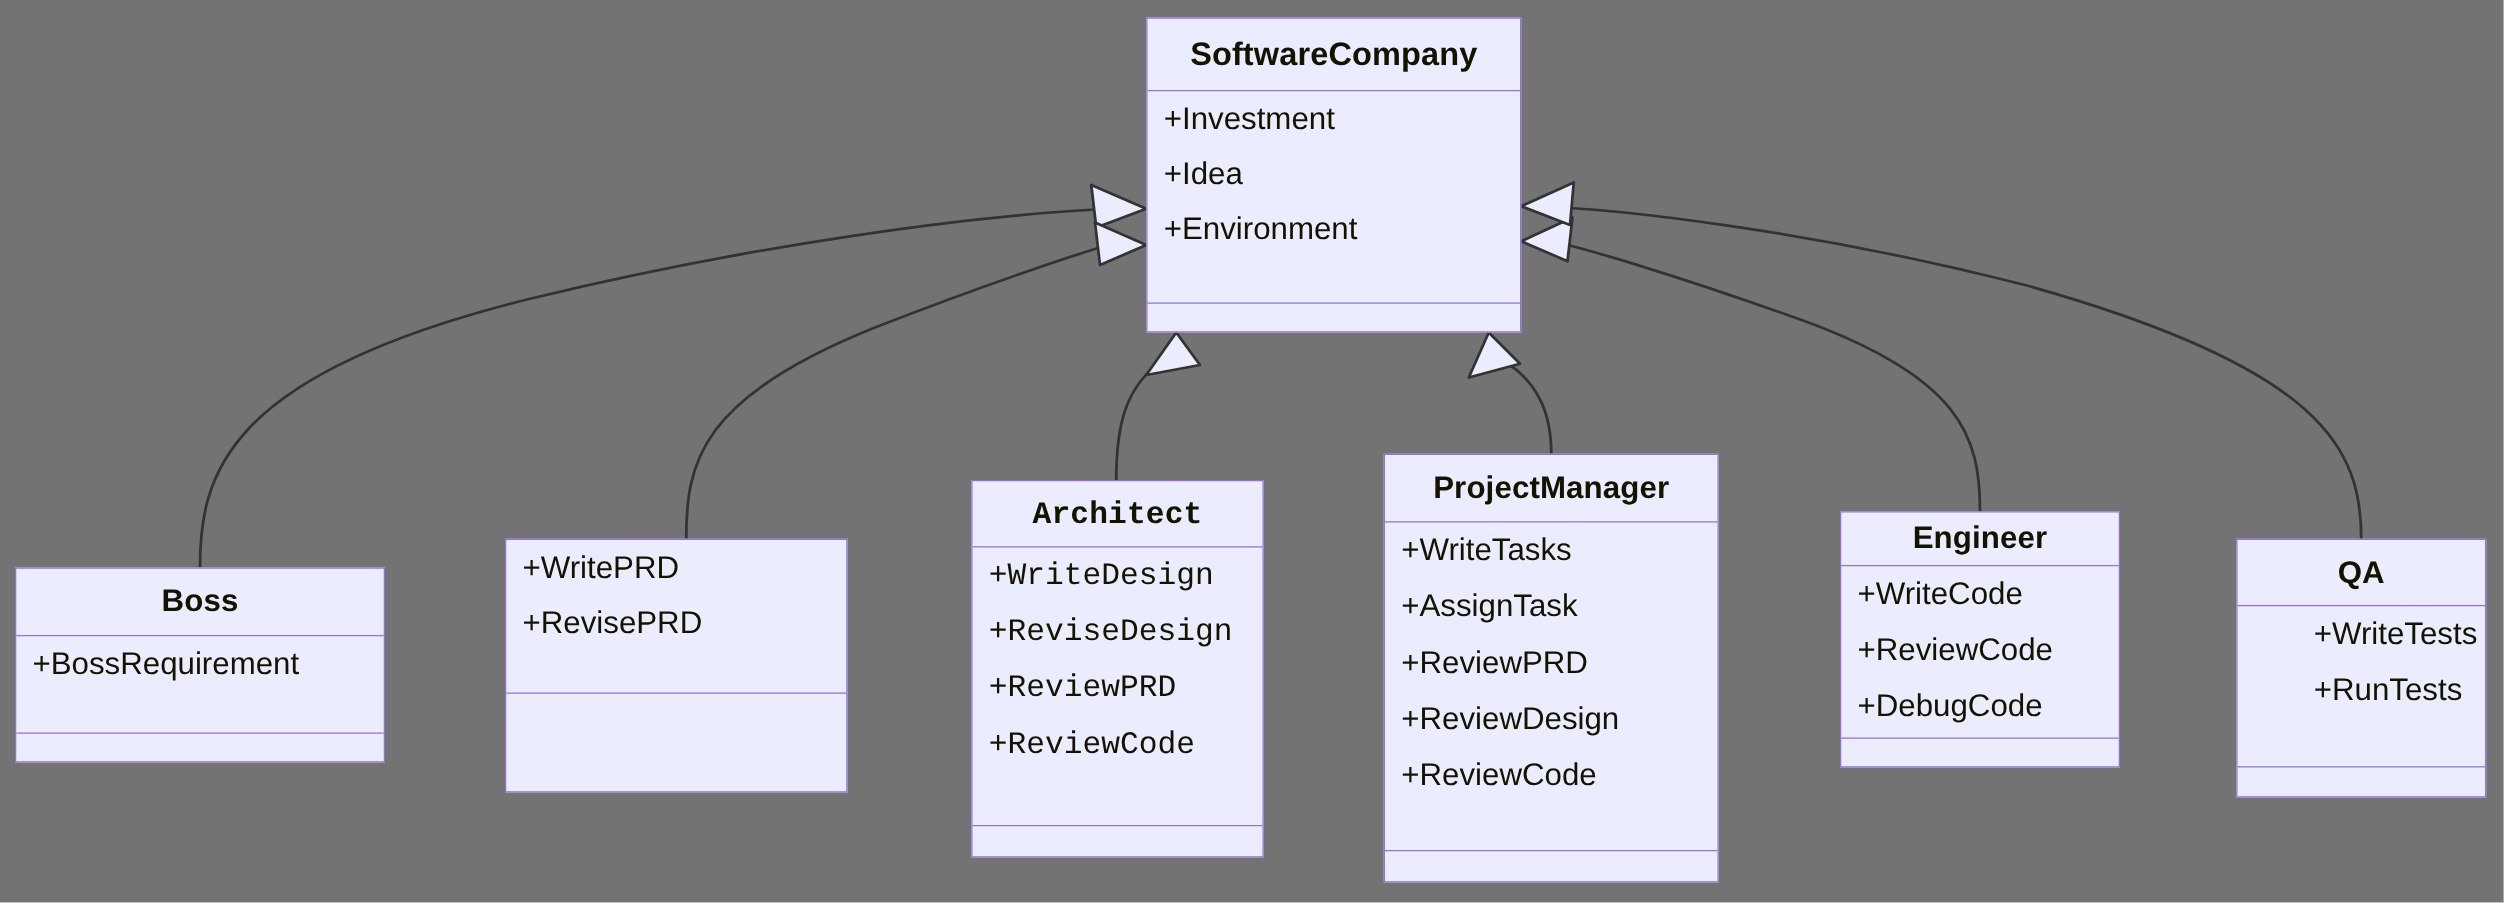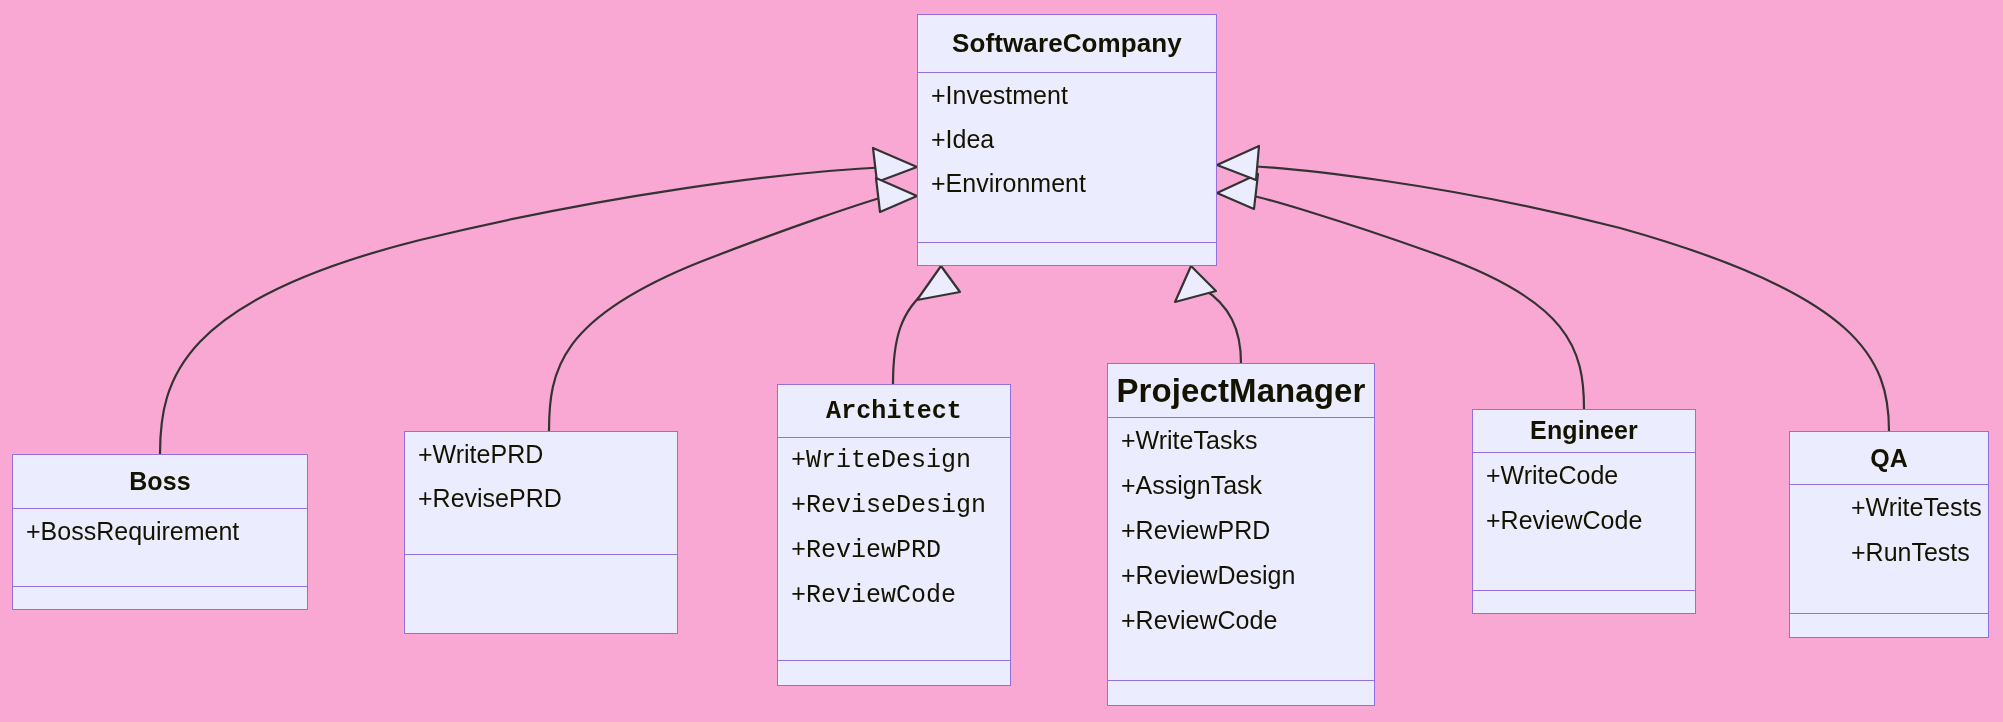--- a/index.html
+++ b/index.html
@@ -8,21 +8,21 @@
     padding: 0;
     background: #ffffff;
   }
   body {
     font-family: "Liberation Sans", sans-serif;
   }
   #diagram {
     position: relative;
     width: 2003px;
     height: 722px;
-    background: #f9a8d4;
+    background: #737373;
     overflow: hidden;
   }
   #edge-layer {
     position: absolute;
     left: 0;
     top: 0;
     width: 2003px;
     height: 722px;
     pointer-events: none;
   }
@@ -72,21 +72,21 @@
 
   #cls-productmanager { left: 404px; top: 431px; width: 274px; height: 203px; }
   #cls-productmanager .class-title   { height: 55px; font-size: 25px; }
   #cls-productmanager .class-members { height: 122px; font-size: 25px; line-height: 44px; }
 
   #cls-architect { left: 777px; top: 384px; width: 234px; height: 302px; font-family: Liberation Mono, monospace; }
   #cls-architect .class-title   { height: 52px; font-size: 25px; }
   #cls-architect .class-members { height: 222px; font-size: 25px; line-height: 45px; }
 
   #cls-projectmanager { left: 1107px; top: 363px; width: 268px; height: 343px; }
-  #cls-projectmanager .class-title   { height: 53px; font-size: 33px; }
+  #cls-projectmanager .class-title   { height: 53px; font-size: 25px; }
   #cls-projectmanager .class-members { height: 262px; font-size: 25px; line-height: 45px; }
 
   #cls-engineer { left: 1472px; top: 409px; width: 224px; height: 205px; }
   #cls-engineer .class-title   { height: 52px; font-size: 25px; }
   #cls-engineer .class-members { height: 170px; font-size: 25px; line-height: 45px; }
 
   #cls-qa { left: 1789px; top: 431px; width: 200px; height: 207px; }
   #cls-qa .class-title   { height: 52px; font-size: 25px; }
   #cls-qa .class-members { height: 128px; font-size: 25px; line-height: 45px; padding-left: 48px; }
 </style>
@@ -176,20 +176,21 @@
       <div class="member-line">+ReviewCode</div>
     </div>
     <div class="class-methods"></div>
   </div>
 
   <div class="uml-class" id="cls-engineer">
     <div class="class-title">Engineer</div>
     <div class="class-members">
       <div class="member-line">+WriteCode</div>
       <div class="member-line">+ReviewCode</div>
+      <div class="member-line">+DebugCode</div>
     </div>
     <div class="class-methods"></div>
   </div>
 
   <div class="uml-class" id="cls-qa">
     <div class="class-title">QA</div>
     <div class="class-members">
       <div class="member-line">+WriteTests</div>
       <div class="member-line">+RunTests</div>
     </div>

